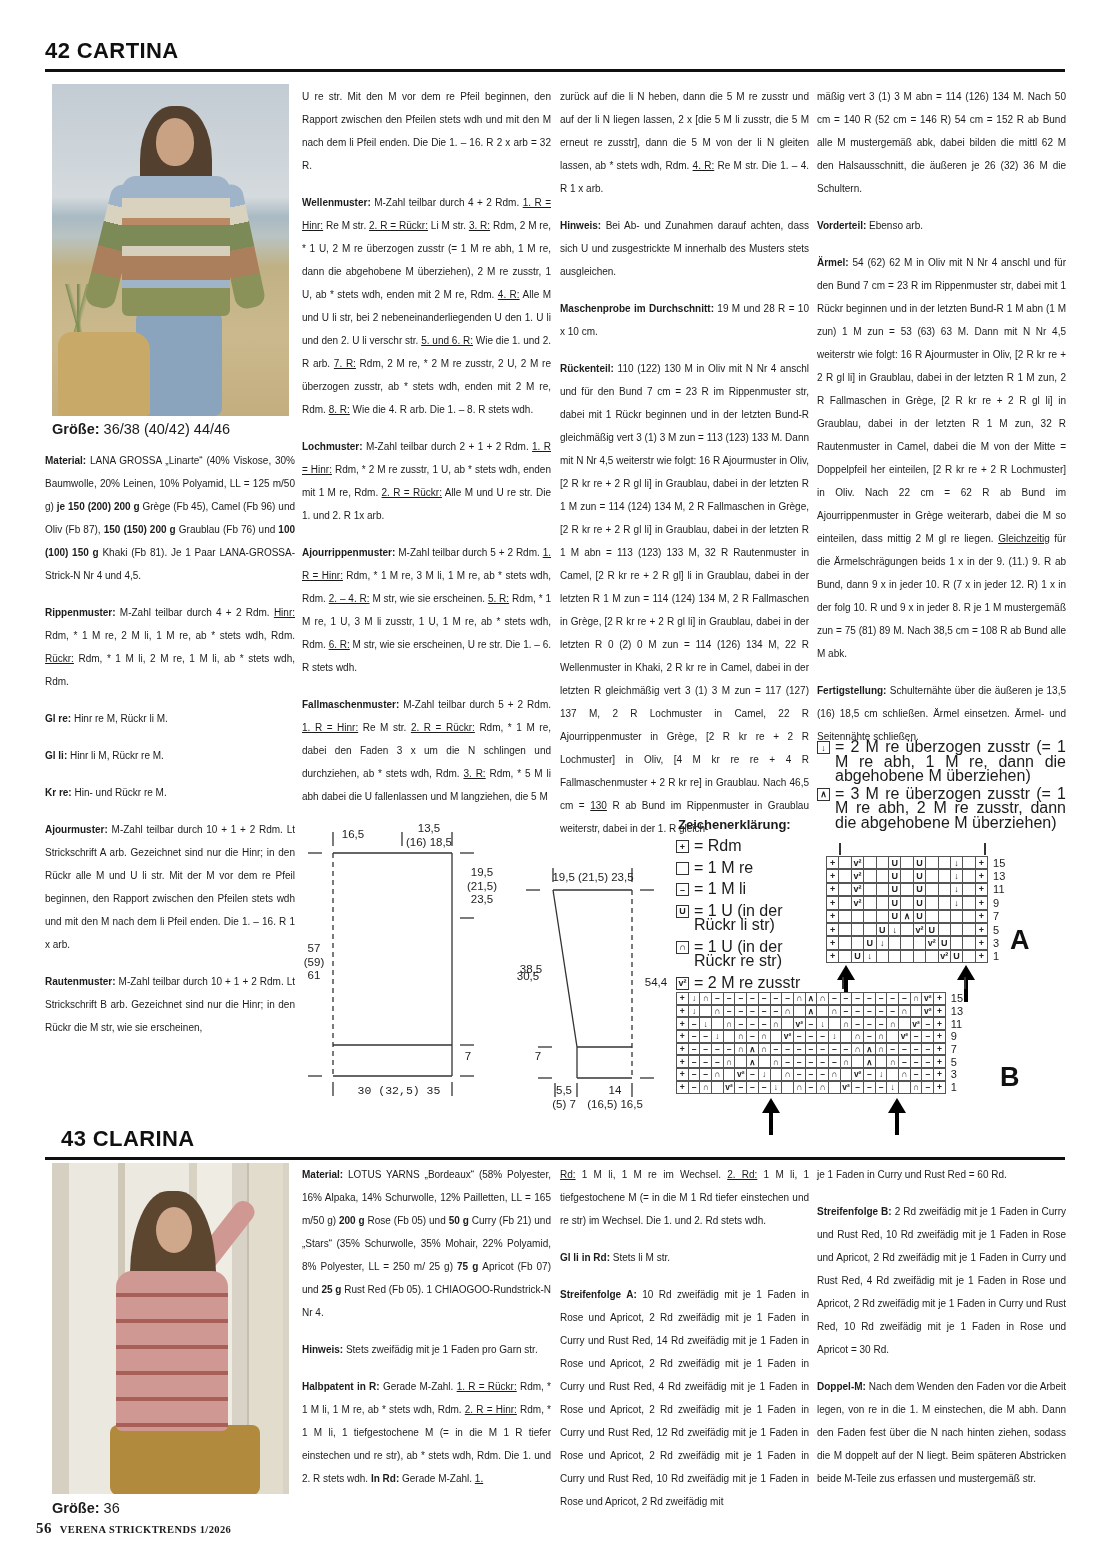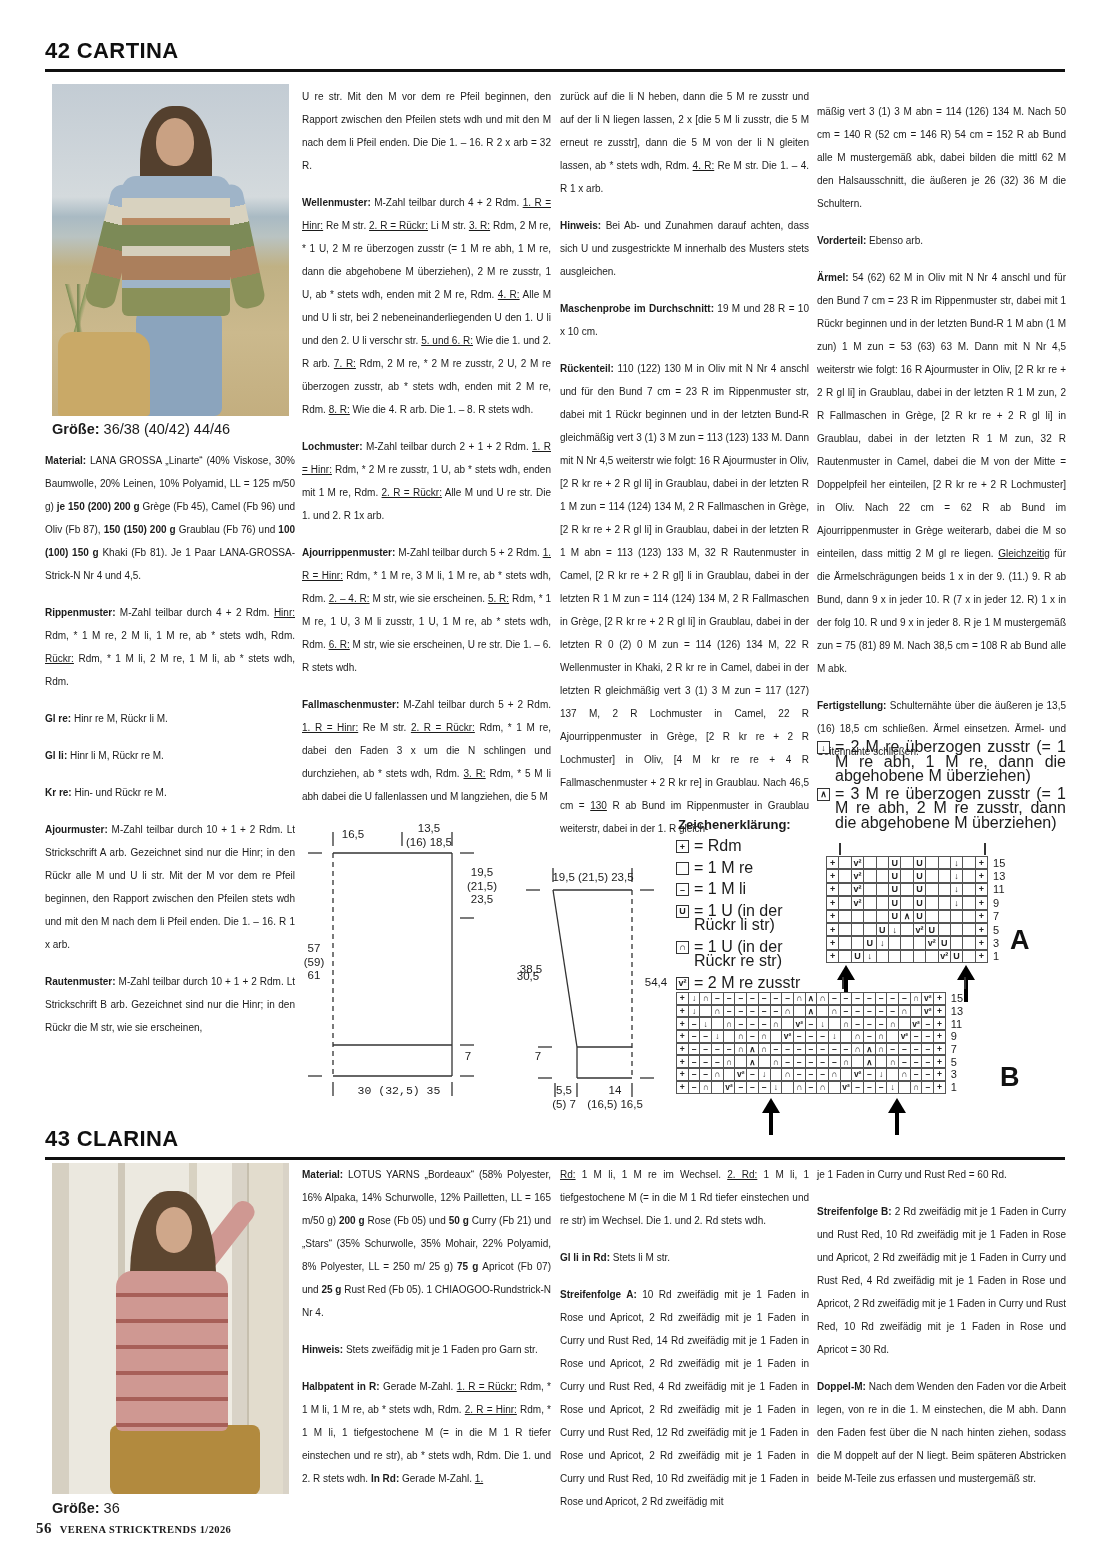--- a/index.html
+++ b/index.html
@@ -109,21 +109,21 @@
       <div class="para"><b>Lochmuster: </b>M-Zahl teilbar durch 2 + 1 + 2 Rdm. <span class="ul">1. R = Hinr:</span> Rdm, * 2 M re zusstr, 1 U, ab * stets wdh, enden mit 1 M re, Rdm. <span class="ul">2. R = Rückr:</span> Alle M und U re str. Die 1. und 2. R 1x arb.</div>
       <div class="para"><b>Ajourrippenmuster: </b>M-Zahl teilbar durch 5 + 2 Rdm. <span class="ul">1. R = Hinr:</span> Rdm, * 1 M re, 3 M li, 1 M re, ab * stets wdh, Rdm. <span class="ul">2. – 4. R:</span> M str, wie sie erscheinen. <span class="ul">5. R:</span> Rdm, * 1 M re, 1 U, 3 M li zusstr, 1 U, 1 M re, ab * stets wdh, Rdm. <span class="ul">6. R:</span> M str, wie sie erscheinen, U re str. Die 1. – 6. R stets wdh.</div>
       <div class="para"><b>Fallmaschenmuster: </b>M-Zahl teilbar durch 5 + 2 Rdm. <span class="ul">1. R = Hinr:</span> Re M str. <span class="ul">2. R = Rückr:</span> Rdm, * 1 M re, dabei den Faden 3 x um die N schlingen und durchziehen, ab * stets wdh, Rdm. <span class="ul">3. R:</span> Rdm, * 5 M li abh dabei die U fallenlassen und M langziehen, die 5 M</div>
     </div>
   <div class="col" style="left:560px;top:85px;width:249px;">
       <div class="para">zurück auf die li N heben, dann die 5 M re zusstr und auf der li N liegen lassen, 2 x [die 5 M li zusstr, die 5 M erneut re zusstr], dann die 5 M von der li N gleiten lassen, ab * stets wdh, Rdm. <span class="ul">4. R:</span> Re M str. Die 1. – 4. R 1 x arb.</div>
       <div class="para"><b>Hinweis: </b>Bei Ab- und Zunahmen darauf achten, dass sich U und zusgestrickte M innerhalb des Musters stets ausgleichen.</div>
       <div class="para"><b>Maschenprobe im Durchschnitt: </b>19 M und 28 R = 10 x 10 cm.</div>
       <div class="para"><b>Rückenteil: </b>110 (122) 130 M in Oliv mit N Nr 4 anschl und für den Bund 7 cm = 23 R im Rippenmuster str, dabei mit 1 Rückr beginnen und in der letzten Bund-R gleichmäßig vert 3 (1) 3 M zun = 113 (123) 133 M. Dann mit N Nr 4,5 weiterstr wie folgt: 16 R Ajourmuster in Oliv, [2 R kr re + 2 R gl li] in Graublau, dabei in der letzten R 1 M zun = 114 (124) 134 M, 2 R Fallmaschen in Grège, [2 R kr re + 2 R gl li] in Graublau, dabei in der letzten R 1 M abn = 113 (123) 133 M, 32 R Rautenmuster in Camel, [2 R kr re + 2 R gl] li in Graublau, dabei in der letzten R 1 M zun = 114 (124) 134 M, 2 R Fallmaschen in Grège, [2 R kr re + 2 R gl li] in Graublau, dabei in der letzten R 0 (2) 0 M zun = 114 (126) 134 M, 22 R Wellenmuster in Khaki, 2 R kr re in Camel, dabei in der letzten R gleichmäßig vert 3 (1) 3 M zun = 117 (127) 137 M, 2 R Lochmuster in Camel, 22 R Ajourrippenmuster in Grège, [2 R kr re + 2 R Lochmuster] in Oliv, [4 M kr re re + 4 R Fallmaschenmuster + 2 R kr re] in Graublau. Nach 46,5 cm = <span class="ul">130</span> R ab Bund im Rippenmuster in Graublau weiterstr, dabei in der 1. R gleich-</div>
     </div>
-  <div class="col" style="left:817px;top:100px;width:249px;">
+  <div class="col" style="left:817px;top:85px;width:249px;">
   <div class="para">mäßig vert 3 (1) 3 M abn = 114 (126) 134 M. Nach 50 cm = 140 R (52 cm = 146 R) 54 cm = 152 R ab Bund alle M mustergemäß abk, dabei bilden die mittl 62 M den Halsausschnitt, die äußeren je 26 (32) 36 M die Schultern.</div>
       <div class="para"><b>Vorderteil: </b>Ebenso arb.</div>
       <div class="para"><b>Ärmel: </b>54 (62) 62 M in Oliv mit N Nr 4 anschl und für den Bund 7 cm = 23 R im Rippenmuster str, dabei mit 1 Rückr beginnen und in der letzten Bund-R 1 M abn (1 M zun) 1 M zun = 53 (63) 63 M. Dann mit N Nr 4,5 weiterstr wie folgt: 16 R Ajourmuster in Oliv, [2 R kr re + 2 R gl li] in Graublau, dabei in der letzten R 1 M zun, 2 R Fallmaschen in Grège, [2 R kr re + 2 R gl li] in Graublau, dabei in der letzten R 1 M zun, 32 R Rautenmuster in Camel, dabei die M von der Mitte = Doppelpfeil her einteilen, [2 R kr re + 2 R Lochmuster] in Oliv. Nach 22 cm = 62 R ab Bund im Ajourrippenmuster in Grège weiterarb, dabei die M so einteilen, dass mittig 2 M gl re liegen. <span class="ul">Gleichzeitig</span> für die Ärmelschrägungen beids 1 x in der 9. (11.) 9. R ab Bund, dann 9 x in jeder 10. R (7 x in jeder 12. R) 1 x in der folg 10. R und 9 x in jeder 8. R je 1 M mustergemäß zun = 75 (81) 89 M. Nach 38,5 cm = 108 R ab Bund alle M abk.</div>
       <div class="para"><b>Fertigstellung: </b>Schulternähte über die äußeren je 13,5 (16) 18,5 cm schließen. Ärmel einsetzen. Ärmel- und Seitennähte schließen.</div>
     </div>
 
   <div class="legend legend2" style="left:817px;top:740px;width:249px;">
       <div class="leg-row">
         <span class="sym">↓</span>
         <span class="leg-text">= 2 M re überzogen zusstr (= 1 M re abh, 1 M re, dann die abgehobene M überziehen)</span>
@@ -581,21 +581,21 @@
   <div class="chart-letter" style="left:1000px;top:1062px;">B</div>
   <div class="up-arrow" style="left:762px;top:1098px;">
       <div class="head"></div>
       <div class="stem"></div>
     </div>
   <div class="up-arrow" style="left:888px;top:1098px;">
       <div class="head"></div>
       <div class="stem"></div>
     </div>
 
-  <div class="sec-title" style="left:45px;top:1126px;">43 CLARINA</div>
+  <div class="sec-title" style="left:61px;top:1126px;">43 CLARINA</div>
   <div class="rule" style="left:45px;top:1157px;width:1020px;"></div>
 
   <div class="photo photo2">
     <div class="p2-pillar"></div>
     <div class="p2-arm"></div>
     <div class="p2-hair"></div>
     <div class="p2-face"></div>
     <div class="p2-skirt"></div>
     <div class="p2-sweater"></div>
   </div>

